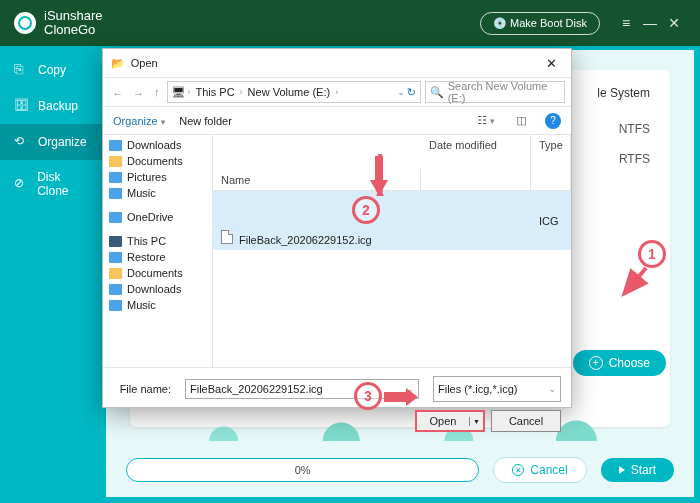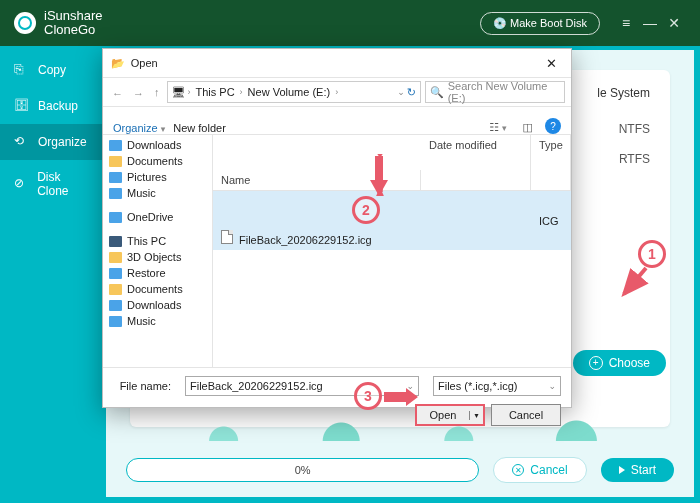--- a/index.html
+++ b/index.html
@@ -50,21 +50,21 @@
 .dialog{position:absolute;left:102px;top:48px;width:470px;height:360px;background:#fff;border:1px solid #bdbdbd;box-shadow:0 6px 24px rgba(0,0,0,.35);font-size:11px;color:#222;}
 .dlg-title{height:28px;display:flex;align-items:center;padding:0 8px;gap:6px;}
 .dlg-title .t{flex:1;}
 .dlg-close{font-size:13px;padding:0 6px;}
 .dlg-nav{height:30px;border-top:1px solid #e4e4e4;border-bottom:1px solid #e4e4e4;display:flex;align-items:center;padding:0 6px;gap:4px;}
 .navbtn{color:#888;padding:0 3px;}
 .pathbox{flex:1;display:flex;align-items:center;border:1px solid #ccc;height:22px;padding:0 4px;gap:2px;}
 .path-seg{padding:0 3px;}
 .chev{color:#888;font-size:9px;}
 .searchbox{width:140px;border:1px solid #ccc;height:22px;display:flex;align-items:center;padding:0 4px;color:#888;gap:4px;}
-.dlg-toolbar{height:28px;display:flex;align-items:flex-end;padding:0 10px;gap:8px;border-bottom:1px solid #e4e4e4;}
+.dlg-toolbar{height:28px;display:flex;align-items:center;padding:0 10px;gap:14px;border-bottom:1px solid #e4e4e4;}
 .org{color:#1a6fb5;}
 .toolbar-spacer{flex:1;}
 .tb-ic{color:#555;padding:0 4px;}
 .help-ic{width:16px;height:16px;border-radius:50%;background:#1e88e5;color:#fff;display:inline-flex;align-items:center;justify-content:center;font-size:10px;}
 
 .dlg-body{display:flex;height:232px;justify-content:center;}
 .tree{width:110px;border-right:1px solid #e4e4e4;overflow:hidden;padding:2px 0;}
 .tree-item{display:flex;align-items:center;gap:5px;padding:2px 6px;white-space:nowrap;}
 .tree-ic{width:13px;height:11px;background:#f7c65a;border-radius:1px;display:inline-block;}
 .tree-ic.blue{background:#4aa3e8;}
@@ -79,21 +79,21 @@
 .col-type{width:40px;}
 .fp-row{display:flex;align-items:center;background:#d8ecf9;}
 .fp-row div{padding:4px 8px;}
 .file-ic{width:12px;height:14px;background:#fff;border:1px solid #888;display:inline-block;margin-right:6px;position:relative;}
 .file-ic::after{content:"";position:absolute;right:-1px;top:-1px;width:4px;height:4px;background:#e6e6e6;border-left:1px solid #888;border-bottom:1px solid #888;}
 
 .dlg-footer{border-top:1px solid #e4e4e4;padding:8px 10px;}
 .fn-row{display:flex;align-items:center;gap:14px;}
 .fn-label{width:58px;text-align:right;}
 .fn-input{flex:1;border:1px solid #aaa;height:20px;padding:0 4px;display:flex;align-items:center;justify-content:space-between;}
-.fn-filter{width:128px;border:1px solid #aaa;height:20px;padding:0 4px;display:flex;align-items:center;justify-content:space-between;}
+.fn-filter{width:128px;border:1px solid #aaa;height:26px;padding:0 4px;display:flex;align-items:center;justify-content:space-between;}
 .btn-row{display:flex;justify-content:flex-end;gap:6px;margin-top:8px;}
 .winbtn{border:1px solid #888;background:#efefef;height:22px;display:flex;align-items:center;}
 .winbtn.open{width:70px;}
 .winbtn .lab{flex:1;text-align:center;padding:0 8px;}
 .winbtn .dd{border-left:1px solid #888;width:14px;text-align:center;font-size:8px;}
 .winbtn.cancel{width:70px;justify-content:center;}
 .winbtn.open.hl{border:2px solid #e85a6a;}
 
 
 .ann{position:absolute;width:28px;height:28px;border:3px solid #e85a6a;border-radius:50%;display:flex;align-items:center;justify-content:center;color:#e85a6a;font-weight:bold;font-size:14px;background:rgba(255,255,255,.4);pointer-events:none;}
@@ -225,24 +225,20 @@
       <div class="tree-item">
           <span class="tree-ic blue"></span>
           <span>OneDrive</span>
         </div>
       <div class="tree-hr"></div>
       <div class="tree-item">
           <span class="tree-ic dark"></span>
           <span>This PC</span>
         </div>
       <div class="tree-item">
-          <span class="tree-ic"></span>
-          <span>3D Objects</span>
-        </div>
-      <div class="tree-item">
           <span class="tree-ic blue"></span>
           <span>Restore</span>
         </div>
       <div class="tree-item">
           <span class="tree-ic"></span>
           <span>Documents</span>
         </div>
       <div class="tree-item">
           <span class="tree-ic blue"></span>
           <span>Downloads</span>

